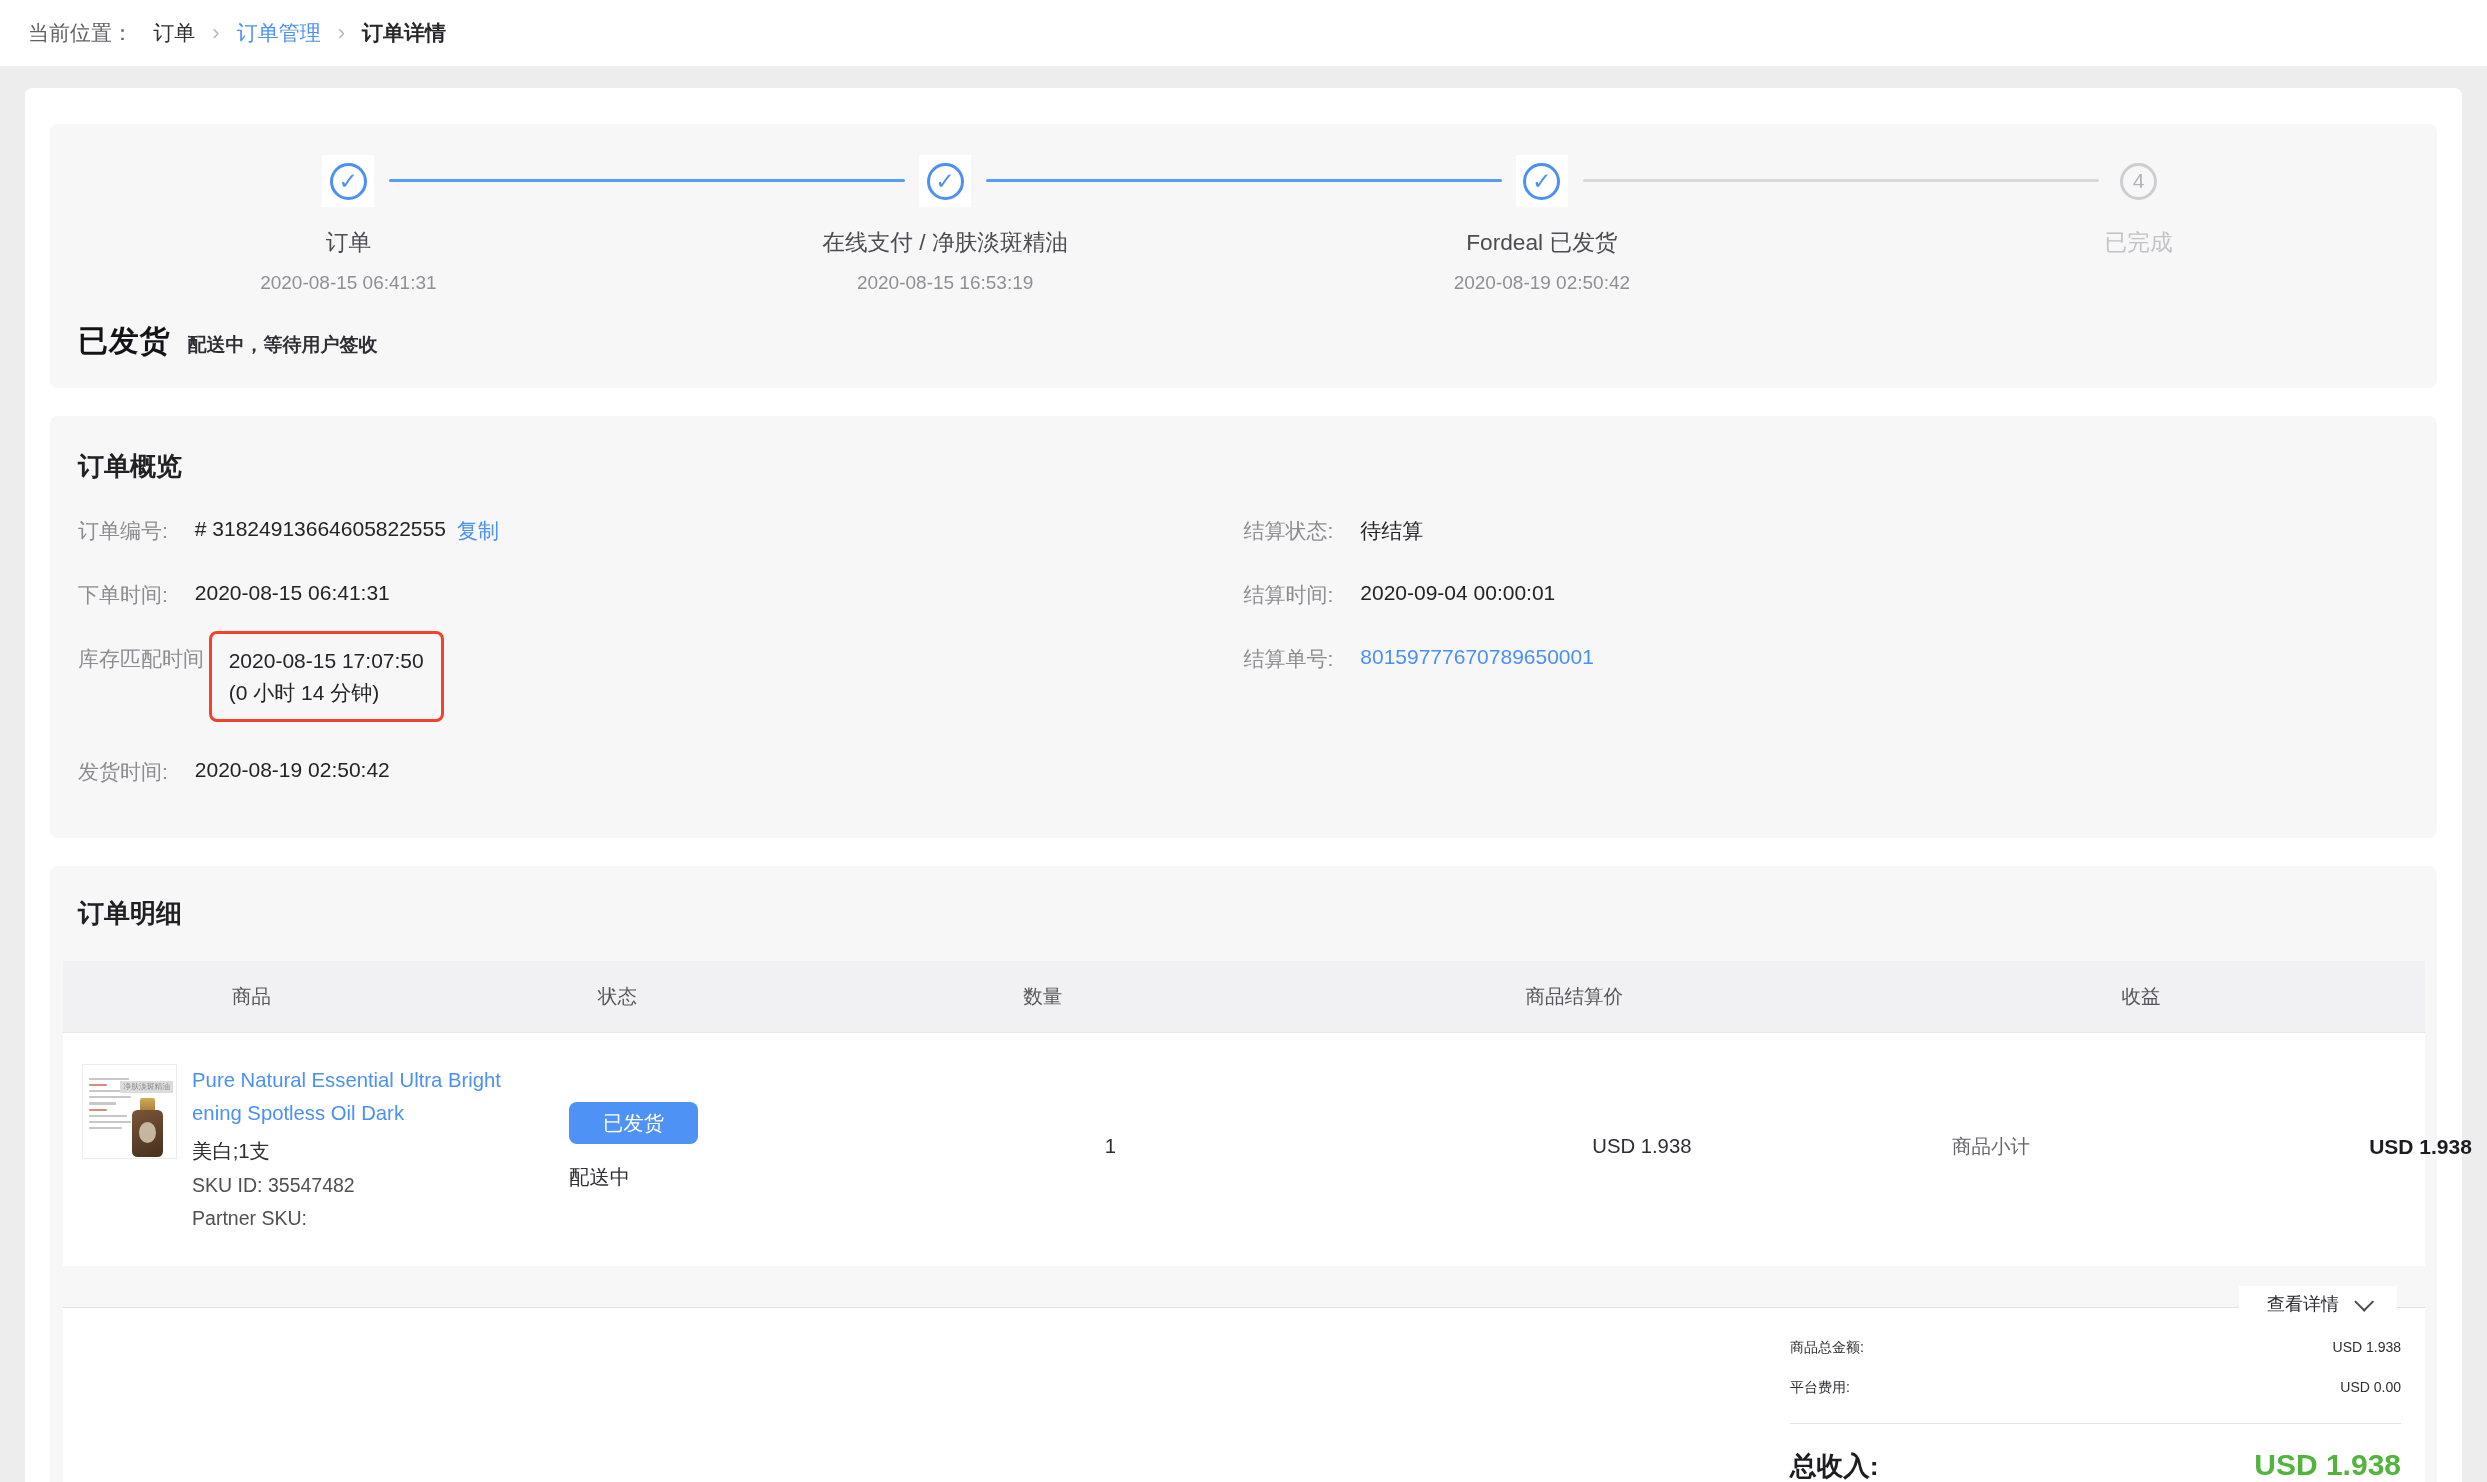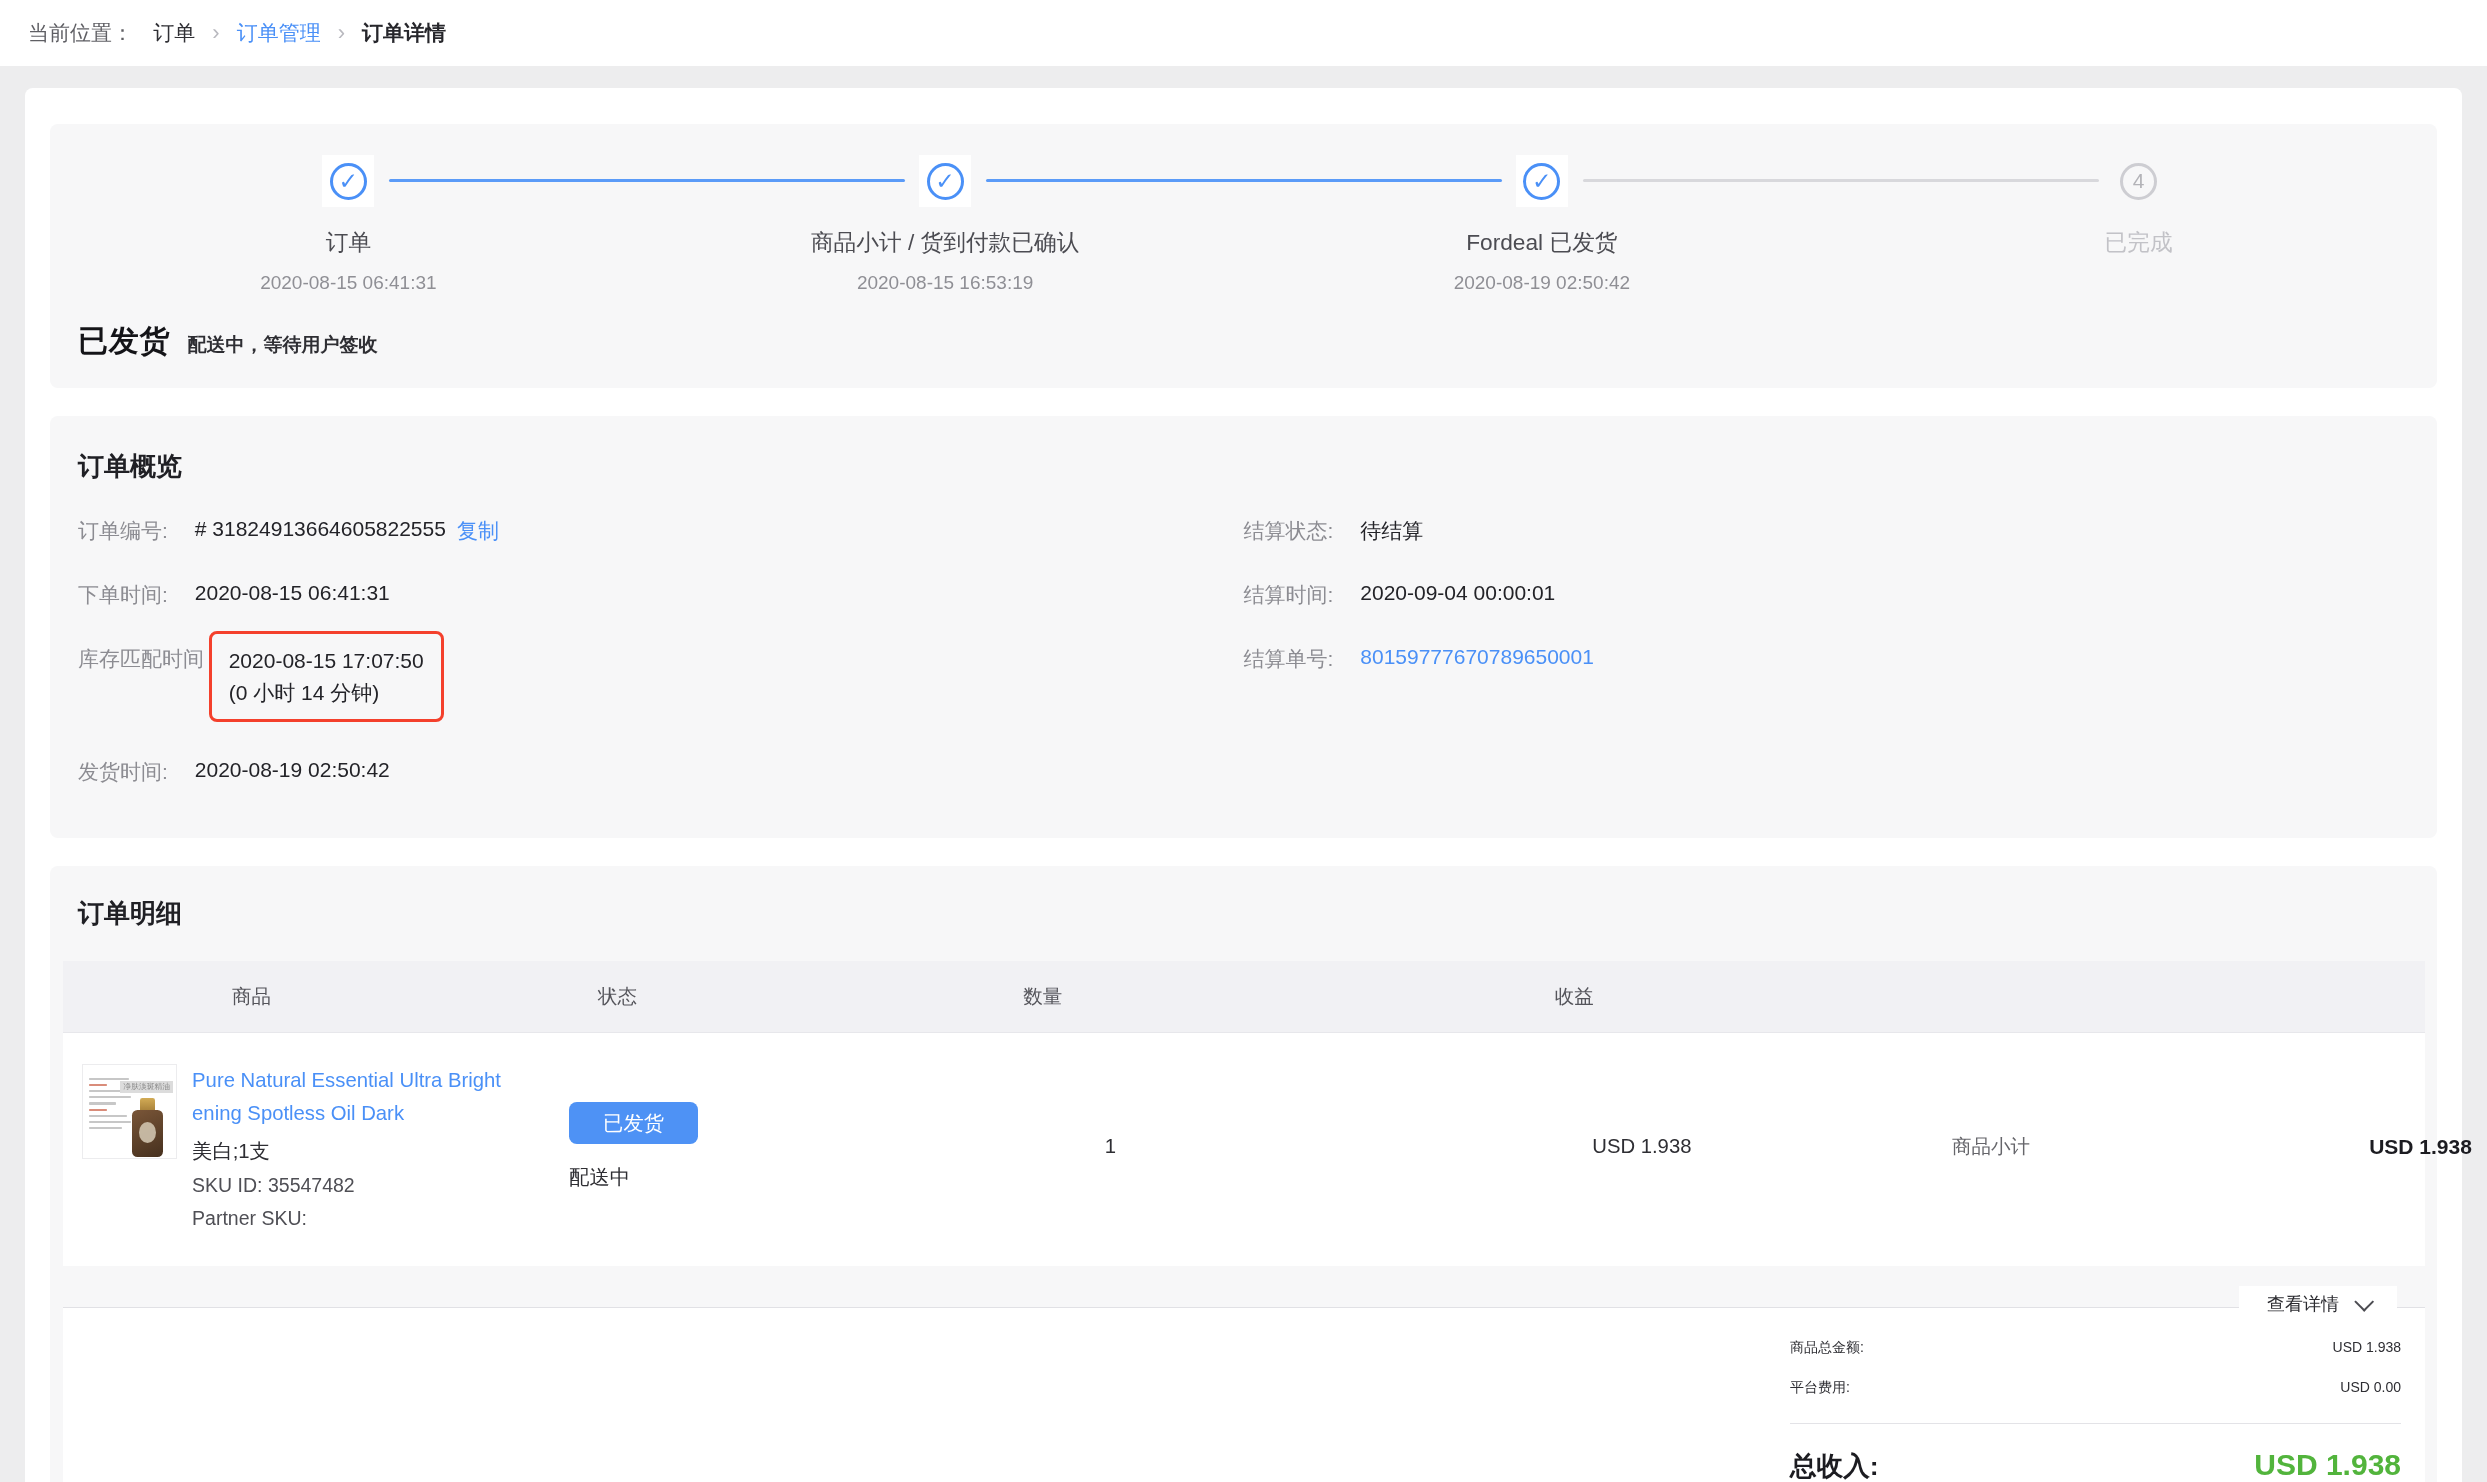--- a/index.html
+++ b/index.html
@@ -134,21 +134,21 @@
           <div class="step-circle">✓</div>
         </div>
         <div class="step-title">订单</div>
         <div class="step-date">2020-08-15 06:41:31</div>
       </div>
 
       <div class="step">
         <div class="step-icon-wrap">
           <div class="step-circle">✓</div>
         </div>
-        <div class="step-title">商品小计 / 货到付款已确认</div>
+        <div class="step-title">在线支付 / 净肤淡斑精油</div>
         <div class="step-date">2020-08-15 16:53:19</div>
       </div>
 
       <div class="step">
         <div class="step-icon-wrap">
           <div class="step-circle">✓</div>
         </div>
         <div class="step-title">Fordeal 已发货</div>
         <div class="step-date">2020-08-19 02:50:42</div>
       </div>
@@ -211,20 +211,21 @@
   </div>
 
   <div class="panel panel-details">
     <div class="section-title">订单明细</div>
 
     <div class="dtable">
       <div class="thead">
         <div class="cell c1">商品</div>
         <div class="cell c2">状态</div>
         <div class="cell c3">数量</div>
+        <div class="cell c4">商品结算价</div>
         <div class="cell c5">收益</div>
       </div>
 
       <div class="tbody-row">
         <div class="cell c1 prod-cell">
           <div class="thumb">
             <div class="thumb-lines">
               <i class="w2"></i>
                 <i class="red w1"></i>
                 <i class="w3"></i>

